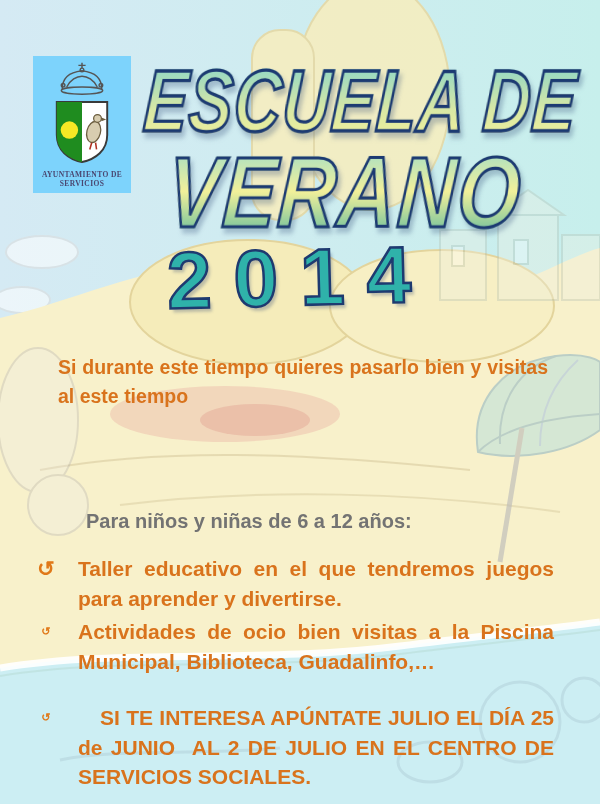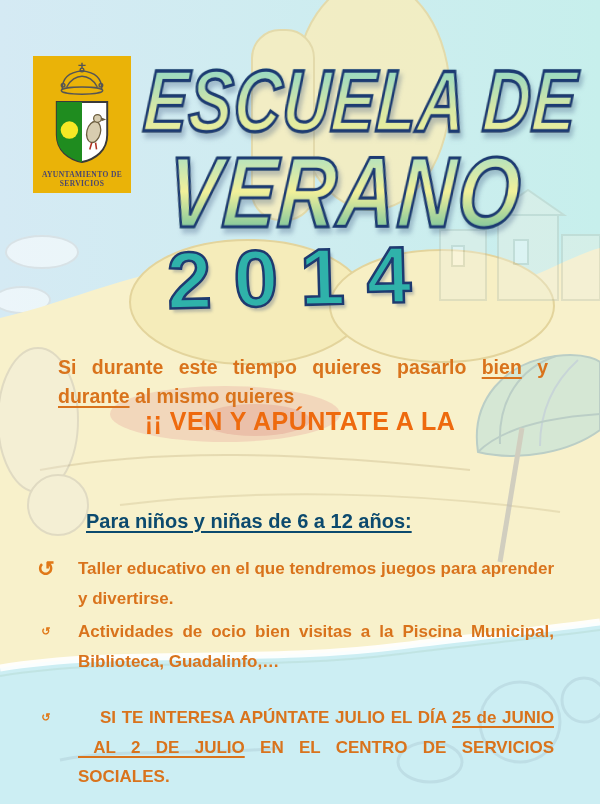--- a/index.html
+++ b/index.html
@@ -7,21 +7,21 @@
     position:relative;width:600px;height:804px;overflow:hidden;
     font-family:"Liberation Sans",sans-serif;
     background:#f8f1cb;
   }
   .bg{position:absolute;left:0;top:0;width:600px;height:804px;z-index:0;}
   .layer{position:absolute;z-index:2;}
 
   
   .logo{
     left:33px;top:56px;width:94px;padding:4px 2px 5px 2px;
-    background:#eab308;text-align:center;
+    background:#7dd3fc;text-align:center;
   }
   .logo .caption{
     font-family:"Liberation Serif",serif;font-size:7.5px;line-height:9px;
     color:#4a4670;letter-spacing:.4px;font-weight:bold;margin-top:2px;
   }
 
   
   .grad-text{
     font-weight:bold;font-style:italic;text-align:center;white-space:nowrap;
     color:#7ecfc0;
@@ -47,44 +47,44 @@
   .year{
     left:0;top:232px;width:600px;text-align:center;
     font-size:80px;font-weight:bold;letter-spacing:22px;
     color:#2fb2aa;-webkit-text-stroke:2.5px #1e3a70;
     text-shadow:3px 4px 3px rgba(60,80,120,.30);
     transform:rotate(-1.5deg);
   }
 
   
   .orange{color:#d9731c;font-weight:bold;}
-  .u{text-decoration:underline;text-decoration-thickness:2px;text-underline-offset:3px;}
+  .u{text-decoration-thickness:2px;text-underline-offset:3px;}
   .intro{
     left:58px;top:333px;width:490px;
     font-size:19.5px;line-height:29px;
     text-align:justify;text-align-last:left;
   }
   .callout{
     left:30px;top:402px;width:540px;text-align:center;
     font-size:25px;line-height:39px;font-weight:bold;color:#ee6a0e;
     letter-spacing:.5px;
   }
   .audience{
-    left:86px;top:510px;font-size:20px;color:#0c4a6e;font-weight:bold;
+    left:86px;top:510px;font-size:20px;color:#737373;font-weight:bold;
   }
   .bullets{left:30px;top:554px;width:524px;list-style:none;margin:0;padding:0;}
   .bullets li{display:flex;align-items:flex-start;margin:0 0 4px 0;}
   .marker{
     width:32px;flex:0 0 32px;text-align:center;color:#e07818;font-weight:bold;
     transform:scaleX(-1);
   }
   .m-big{font-size:21px;line-height:29px;}
   .m-small{font-size:11px;line-height:29px;}
   .btext{
-    flex:1;margin-left:16px;font-size:17px;line-height:29.5px;
+    flex:1;margin-left:16px;font-size:21px;line-height:29.5px;
     text-align:justify;text-align-last:left;
   }
   .li-gap{margin-top:27px !important;}
   .indent{text-indent:22px;}
 </style>
 </head>
 <body>
 
 <div class="poster">
 
@@ -179,24 +179,23 @@
     <div class="caption">
       <div>AYUNTAMIENTO DE</div>
       <div>SERVICIOS</div>
     </div>
   </div>
 
   <div class="layer grad-text title1">ESCUELA DE</div>
   <div class="layer grad-text title2">VERANO</div>
   <div class="layer year">2014</div>
 
-  <p class="layer intro orange"><span>Si durante este tiempo quieres pasarlo </span><span class="u">bien</span><span> y </span><span class="u">durante</span><span> al mismo quieres</span></p>
+  <p class="layer intro orange"><span>Si durante este tiempo quieres pasarlo </span><span class="u">bien</span><span> y </span><span class="u">visitas</span><span> al este tiempo</span></p>
 
   <div class="layer callout">
-    <div>¡¡ VEN Y APÚNTATE A LA</div>
   </div>
 
   <div class="layer audience"><span class="u">Para niños y niñas de 6 a 12 años:</span></div>
 
   <ul class="layer bullets">
     <li>
       <span class="marker m-big">↻</span>
       <span class="btext orange">Taller educativo en el que tendremos juegos para aprender y divertirse.</span>
     </li>
     <li>

